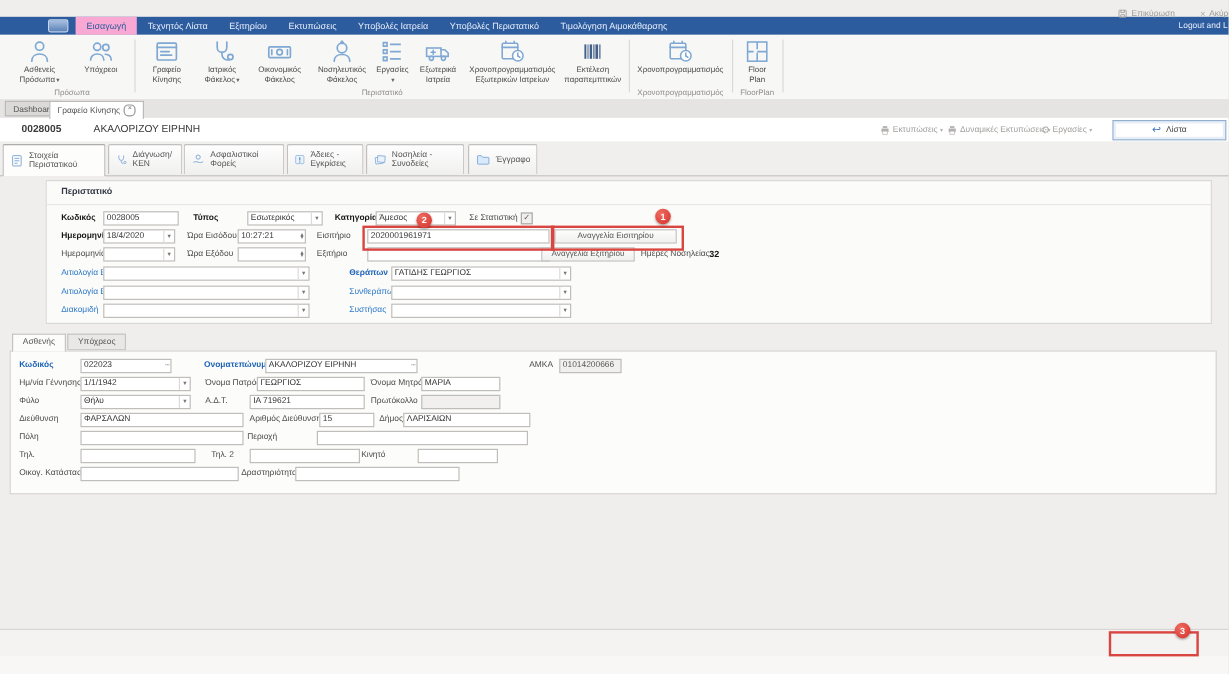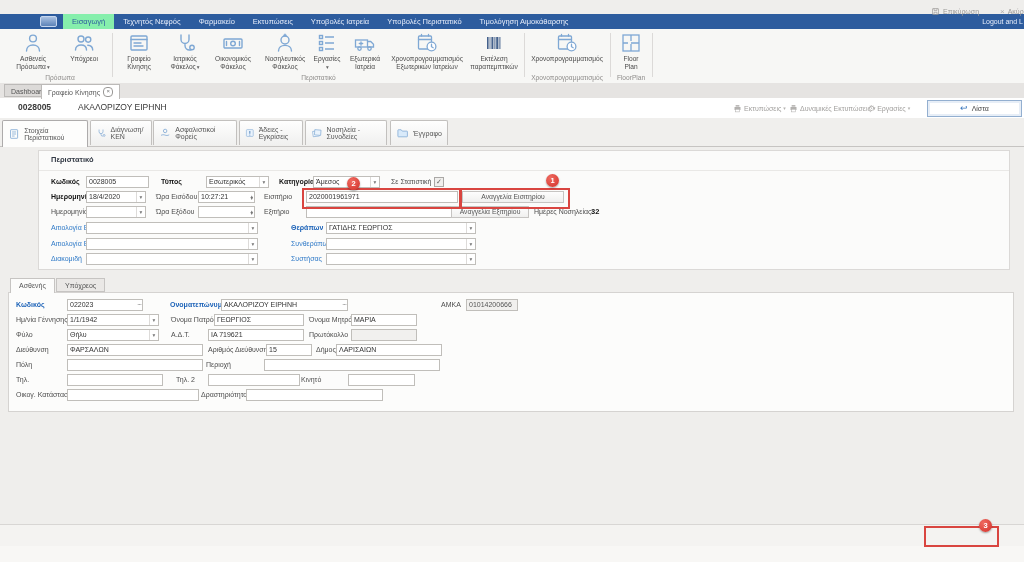--- a/index.html
+++ b/index.html
@@ -11,21 +11,21 @@
   .applogo{position:absolute;left:4px;top:3px;width:8px;height:8px;background:#c23a30;
            clip-path:polygon(50% 0,100% 100%,78% 100%,50% 40%,22% 100%,0 100%);}
   .qat{position:absolute;left:17px;top:3px;width:8px;height:8px;color:#c9d8f0;font-size:6px;line-height:8px;text-align:center;}
   .wbtn{position:absolute;top:3px;color:#dfe8f8;font-size:8px;line-height:8px;}
   .wpic{width:10px;height:8px;border:1px solid #cdd9ee;box-sizing:border-box;}
   .wpic i{display:block;width:3px;height:3px;margin:1px;background:#cdd9ee;}
   .mbar{position:absolute;left:0;top:14px;right:0;height:15px;background:#2d5c9e;display:flex;align-items:stretch;}
   .appbtn{width:17px;height:11px;margin:2px 6px 0 40px;border-radius:2px;
           background:linear-gradient(#a9c1e2,#5d83b8);border:1px solid #c6d6ee;box-sizing:border-box;}
   .mtab{padding:0 9px;line-height:15px;font-size:7.5px;color:#e6edfb;white-space:nowrap;}
-  .mtab.act{background:#86efac;color:#2d5c9e;}
+  .mtab.act{background:#f9a8d4;color:#2d5c9e;}
   .logout{position:absolute;right:1px;top:15px;font-size:7px;line-height:14px;color:#e6edfb;}
   
   .ribbon{position:absolute;left:0;top:29px;right:0;height:54px;background:#f7f7f5;border-bottom:1px solid #d2d0ce;}
   .rbtn{position:absolute;top:2px;height:42px;text-align:center;}
   .ric{display:block;width:24px;height:24px;margin:0 auto;}
   .rl{display:block;font-size:6.6px;line-height:7.6px;color:#4a4a4a;white-space:nowrap;}
   .mdar::after{content:"▾";font-size:5.5px;color:#666;margin-left:1px;}
   .rcap{position:absolute;bottom:2px;font-size:6.6px;color:#8f8d8b;text-align:center;}
   .rsep{position:absolute;top:4px;height:44px;width:1px;background:#dcdad8;}
   
@@ -92,22 +92,22 @@
 </style>
 </head>
 <body>
 
 <div class="screen">
 
 
   <div class="mbar">
     <span class="appbtn"></span>
     <span class="mtab act">Εισαγωγή</span>
-    <span class="mtab">Τεχνητός Νεφρός</span>
-    <span class="mtab">Φαρμακείο</span>
+    <span class="mtab">Τεχνητός Λίστα</span>
+    <span class="mtab">Εξιτηρίου</span>
     <span class="mtab">Εκτυπώσεις</span>
     <span class="mtab">Υποβολές Ιατρεία</span>
     <span class="mtab">Υποβολές Περιστατικό</span>
     <span class="mtab">Τιμολόγηση Αιμοκάθαρσης</span>
   </div>
   <div class="logout">Logout and L</div>
 
   <div class="ribbon">
     <div class="rbtn" style="left:8px;width:50px;">
       <span class="ric">

